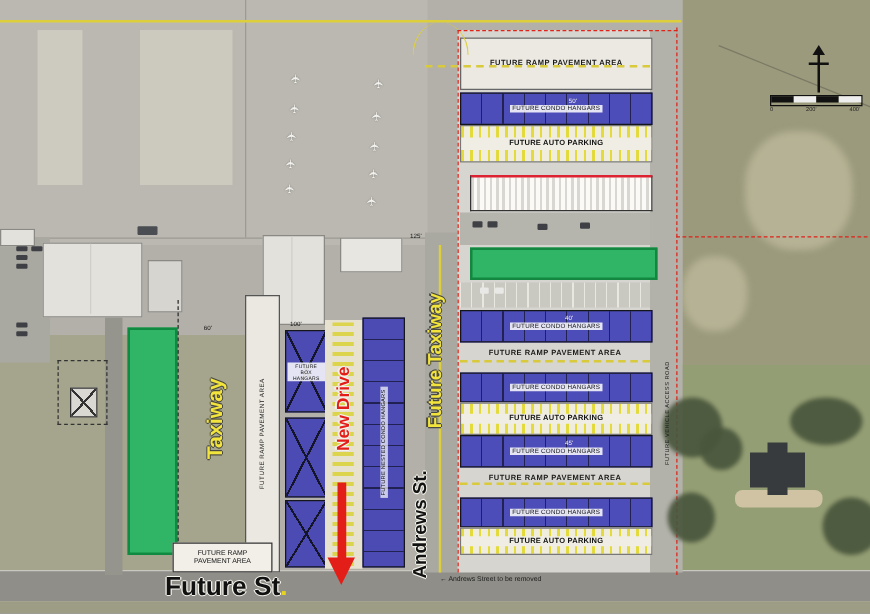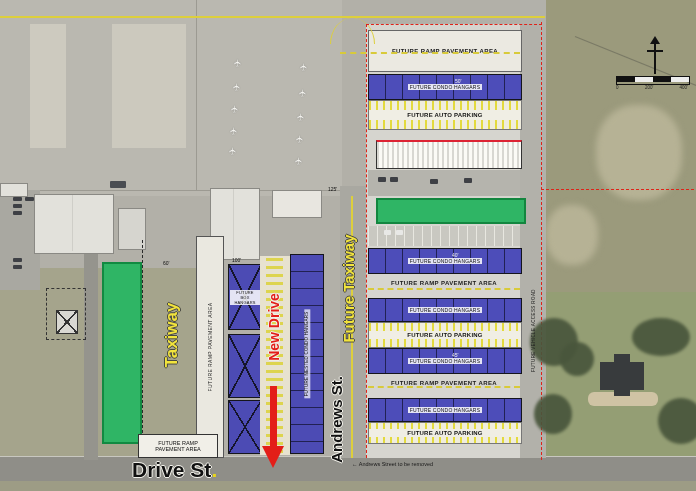--- a/index.html
+++ b/index.html
@@ -205,21 +205,21 @@
   <div class="abs vflex" style="left:326px;top:206px;width:44px;height:164px">
     <span class="rot outline-dark" style="font-size:15px;font-weight:bold;color:#f2e43c">Future Taxiway</span>
   </div>
   <div class="abs vflex" style="left:252px;top:268px;width:44px;height:118px">
     <span class="rot outline-light" style="font-size:14px;font-weight:bold;color:#e31e18">New Drive</span>
   </div>
   <div class="abs" style="left:270px;top:386px;width:7px;height:62px;background:#e31e18"></div>
   <div class="abs" style="left:262px;top:446px;width:0;height:0;border-left:11px solid transparent;border-right:11px solid transparent;border-top:22px solid #e31e18"></div>
 
   <div class="abs" style="left:132px;top:458px;font-size:21px;font-weight:bold;color:#111">
-    <span class="outline-light">Drive St</span><span style="color:#e8d51c">.</span>
+    <span class="outline-light">Future St</span><span style="color:#e8d51c">.</span>
   </div>
 
   <div class="abs vflex" style="left:314px;top:350px;width:44px;height:138px">
     <span class="rot outline-light" style="font-size:15px;font-weight:bold;color:#111">Andrews St.</span>
   </div>
 
   <div class="abs vflex" style="left:521px;top:240px;width:24px;height:180px">
     <span class="rot" style="font-size:4.5px;letter-spacing:.4px;color:#222">FUTURE VEHICLE ACCESS ROAD</span>
   </div>
 

